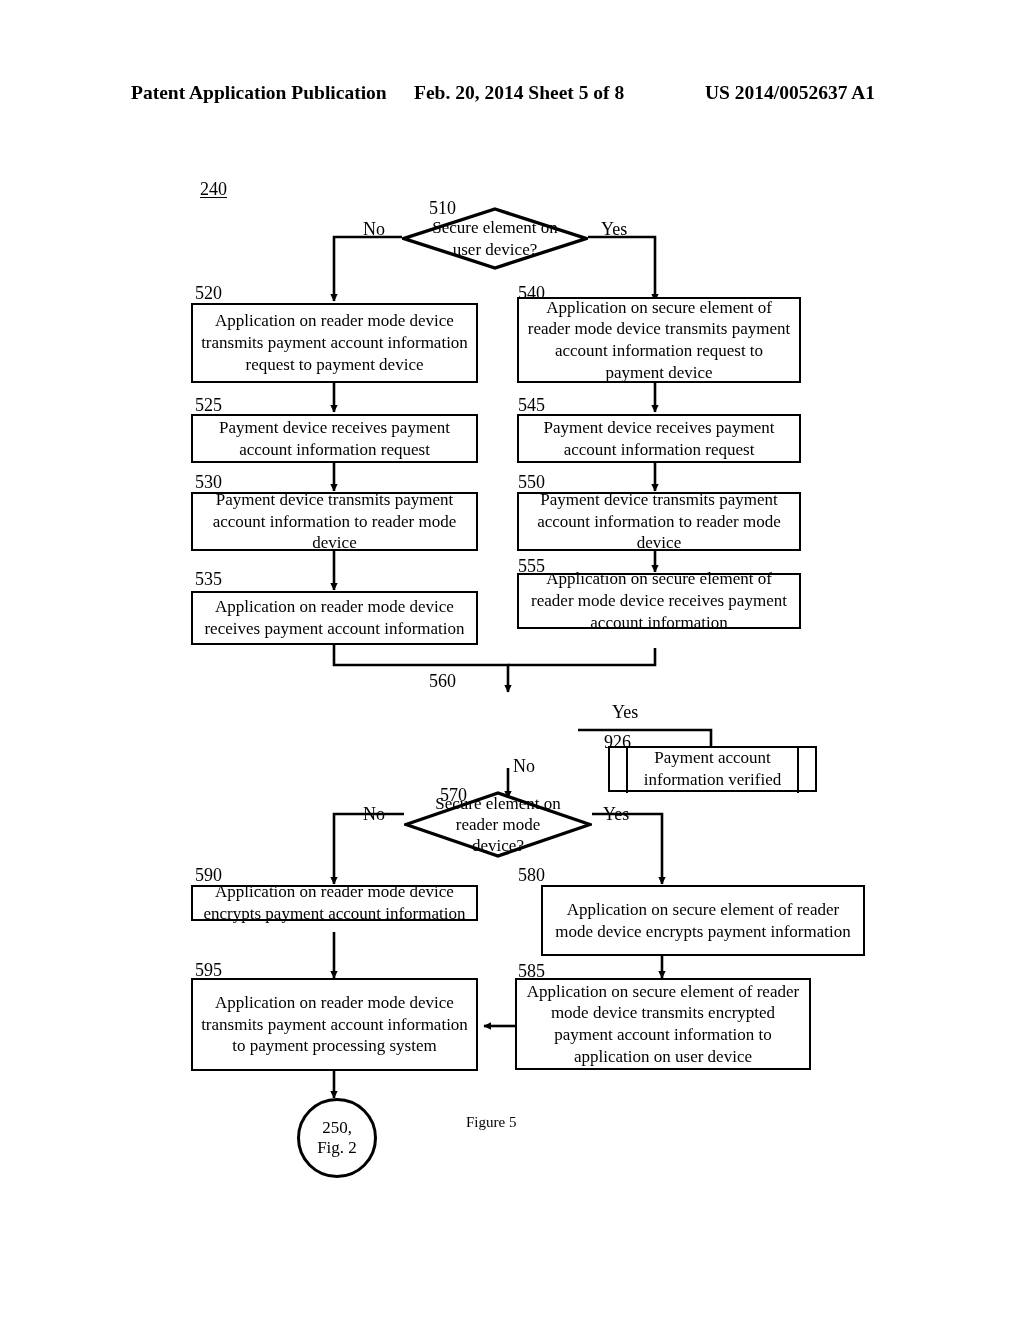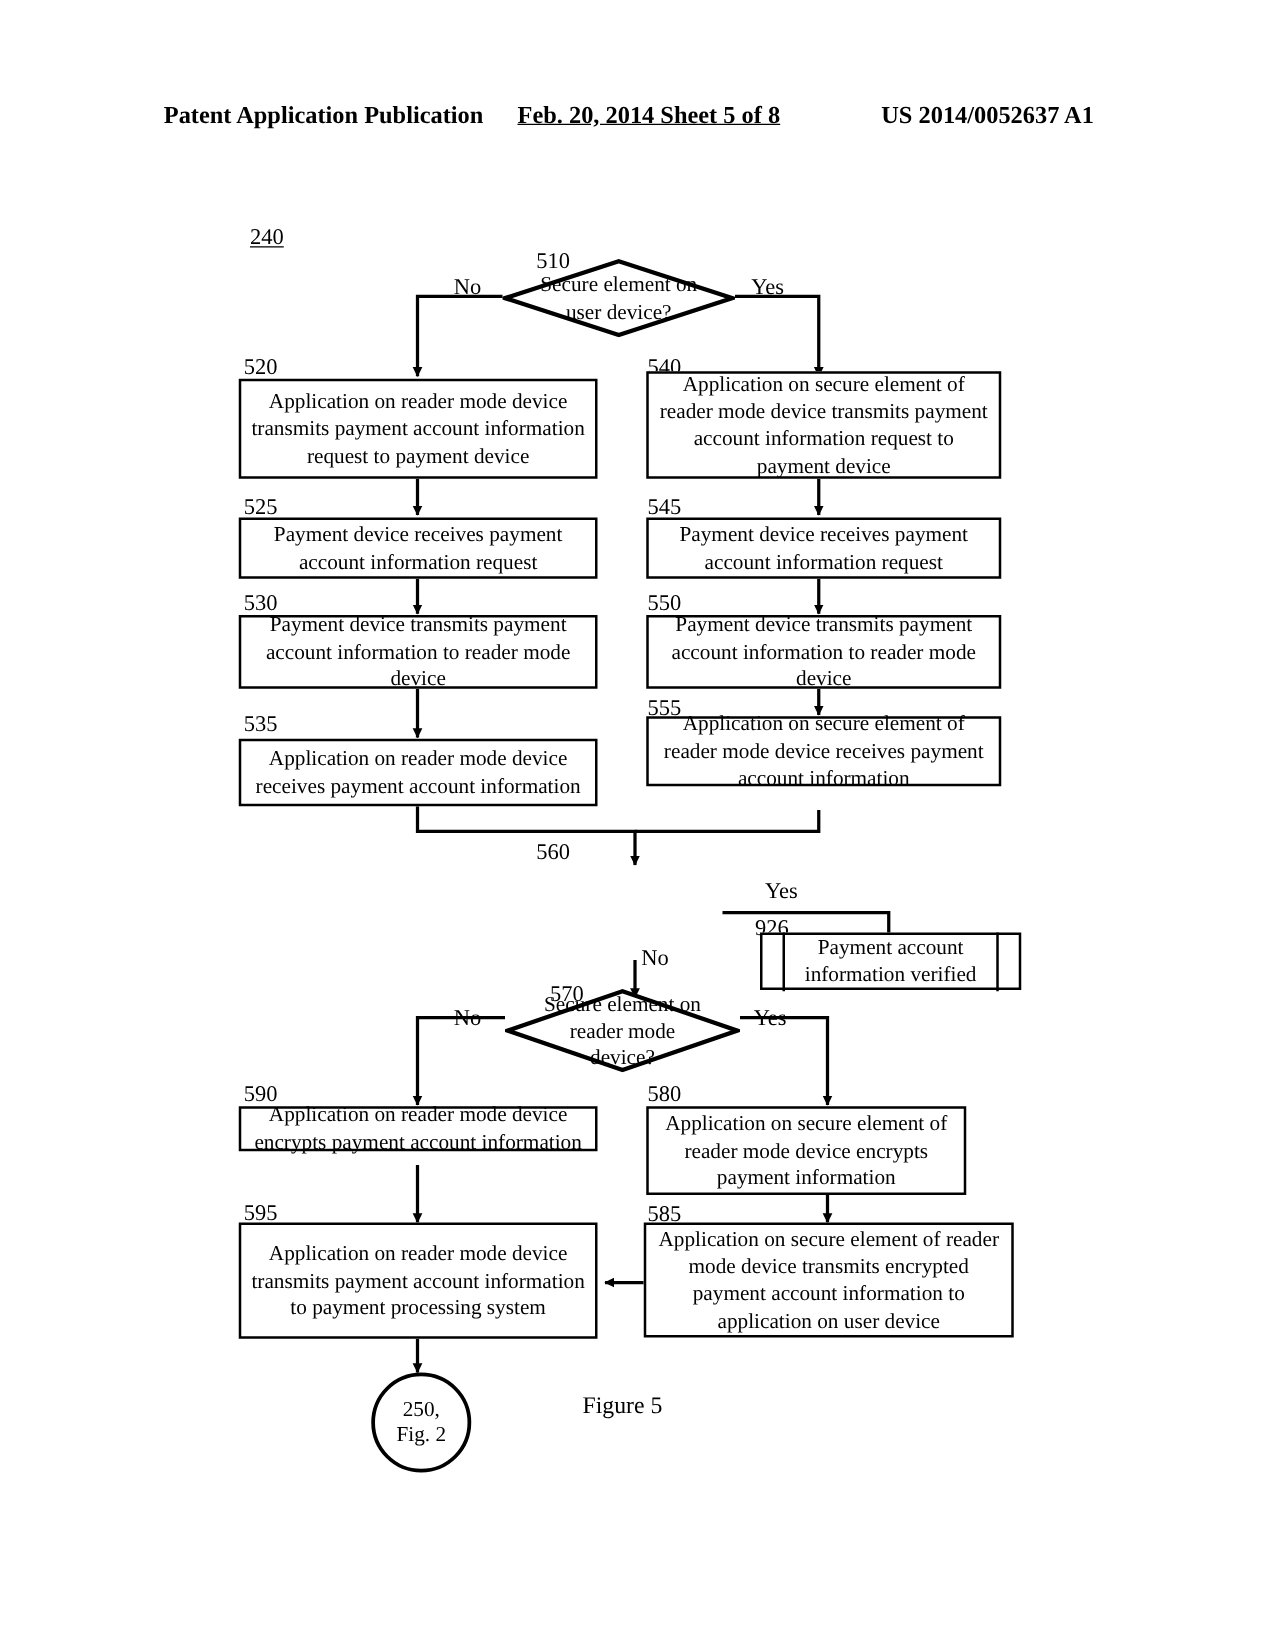--- a/index.html
+++ b/index.html
@@ -23,21 +23,21 @@
     left: 0;
     top: 82px;
     width: 1024px;
     height: 30px;
     font-family: "Liberation Serif", "DejaVu Serif", serif;
     font-weight: bold;
     font-size: 19.5px;
     letter-spacing: 0px;
   }
   #page-header .h-pub  { position: absolute; left: 131px; top: 0; white-space: nowrap; }
-  #page-header .h-date { position: absolute; left: 414px; top: 0; white-space: nowrap; text-decoration: underline; }
+  #page-header .h-date { position: absolute; left: 414px; top: 0; white-space: nowrap; }
   #page-header .h-num  { position: absolute; left: 705px; top: 0; white-space: nowrap; }
 
   
   #figure {
     position: absolute;
     left: 0;
     top: 0;
     width: 1024px;
     height: 1320px;
   }
@@ -127,21 +127,21 @@
     text-underline-offset: 2px;
   }
   .edgelbl {
     position: absolute;
     font-size: 18px;
     white-space: nowrap;
     line-height: 1;
   }
   .figcap {
     position: absolute;
-    font-size: 19px;
+    font-size: 15px;
     white-space: nowrap;
     line-height: 1;
   }
 </style>
 </head>
 <body>
 
 <div id="page-header">
   <span class="h-pub">Patent Application Publication</span>
   <span class="h-date">Feb. 20, 2014  Sheet 5 of 8</span>
@@ -259,21 +259,21 @@
   <div class="diamond" style="left:404px; top:791px; width:188px; height:67px;">
     <svg class="dshape" viewBox="0 0 188 67" preserveAspectRatio="none">
       <polygon points="94,2 186,33.5 94,65 2,33.5" fill="#fff" stroke="#000" stroke-width="3.4" vector-effect="non-scaling-stroke"></polygon>
     </svg>
     <span class="dlabel">Secure element on reader mode device?</span>
   </div>
   <div class="edgelbl" style="left:363px; top:805px;">No</div>
   <div class="edgelbl" style="left:603px; top:805px;">Yes</div>
 
   <div class="ref" style="left:518px; top:866px;">580</div>
-  <div class="node pbox" style="left:517px; top:885px; width:256px; height:71px;">
+  <div class="node pbox" style="left:541px; top:885px; width:324px; height:71px;">
     <span class="txt">Application on secure element of reader mode device encrypts payment information</span>
   </div>
 
   <div class="ref" style="left:518px; top:962px;">585</div>
   <div class="node pbox" style="left:515px; top:978px; width:296px; height:92px;">
     <span class="txt">Application on secure element of reader mode device transmits encrypted payment account information to application on user device</span>
   </div>
 
   <div class="ref" style="left:195px; top:866px;">590</div>
   <div class="node pbox" style="left:191px; top:885px; width:287px; height:36px;">

